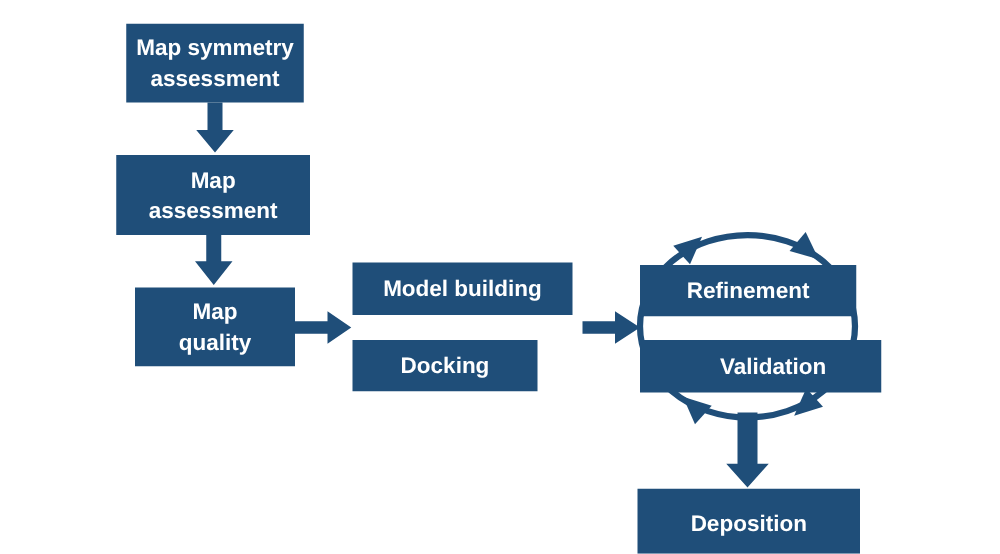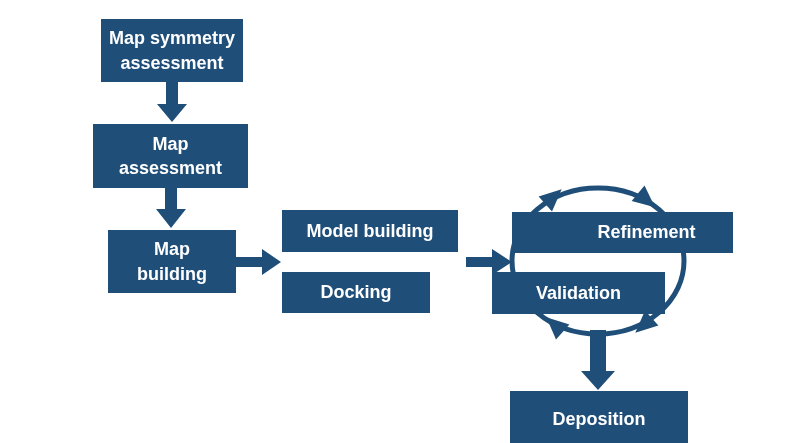--- a/index.html
+++ b/index.html
@@ -33,22 +33,22 @@
     line-height:1.35;
     z-index:2;
   }
   .node .line{display:block;white-space:nowrap;}
   
   #n-quality    {left:101px;top:19px; width:142px;height:63px;}
   #n-improve    {left:93px; top:124px;width:155px;height:64px;}
   #n-symmetry   {left:108px;top:230px;width:128px;height:63px;}
   #n-modelbuild {left:282px;top:210px;width:176px;height:42px;align-items:center;}
   #n-docking    {left:282px;top:272px;width:148px;height:41px;}
-  #n-refinement {left:512px;top:212px;width:173px;height:41px;padding-left:48px;}
-  #n-validation {left:492px;top:272px;width:173px;height:42px;}
+  #n-refinement {left:512px;top:212px;width:173px;height:41px;}
+  #n-validation {left:512px;top:272px;width:173px;height:42px;padding-left:20px;}
   #n-deposition {left:510px;top:391px;width:178px;height:56px;}
 </style>
 </head>
 <body>
 
 <div class="canvas">
 
   <svg class="connectors" viewBox="0 0 800 443" xmlns="http://www.w3.org/2000/svg">
 
     <ellipse class="cycle-ring" cx="598" cy="261" rx="86" ry="73"></ellipse>
@@ -73,21 +73,21 @@
     <span class="line">assessment</span>
   </div>
 
   <div class="node" id="n-improve">
     <span class="line">Map</span>
     <span class="line">assessment</span>
   </div>
 
   <div class="node" id="n-symmetry">
     <span class="line">Map</span>
-    <span class="line">building</span>
+    <span class="line">quality</span>
   </div>
 
   <div class="node" id="n-modelbuild">
     <span class="line">Model building</span>
   </div>
 
   <div class="node" id="n-docking">
     <span class="line">Docking</span>
   </div>
 

